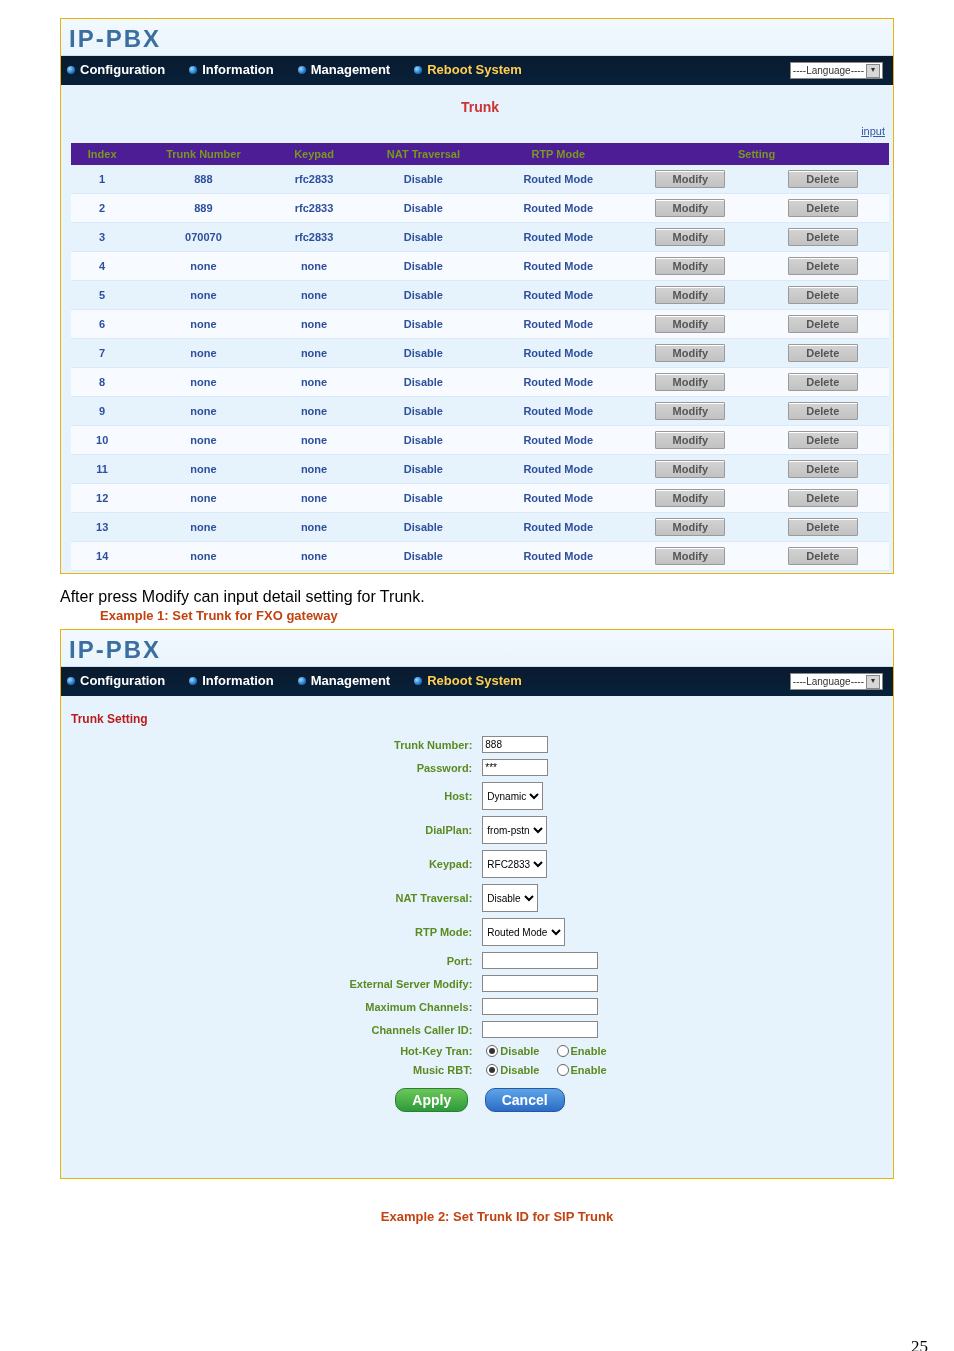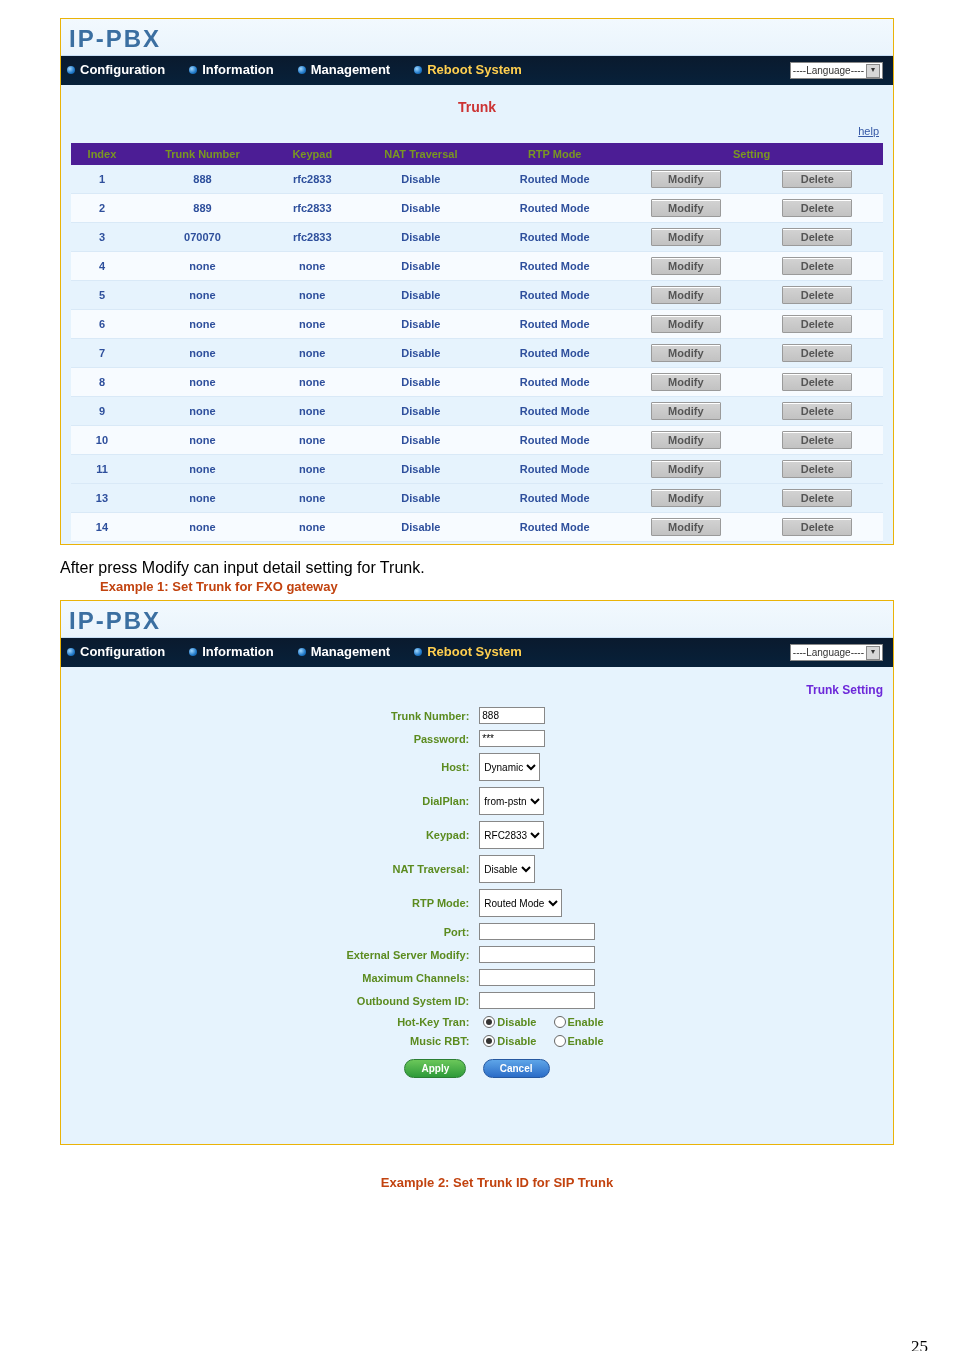--- a/index.html
+++ b/index.html
@@ -7,46 +7,46 @@
   .screenshot { margin:18px 60px 0 60px; border:1px solid #eab308; background:#fff; box-shadow:0 0 0 1px #ddd inset; }
   .header-logo { background:linear-gradient(#f2f9fe,#eaf4fc); border-bottom:1px solid #c9dff4; padding:6px 0 2px 8px; }
   .logo-txt { font-family:"Arial Black",Arial,sans-serif; font-weight:900; font-size:24px; color:#3b6fa1; letter-spacing:2px; }
   .nav-bar { background:linear-gradient(#0a1a2e,#07213a); color:#fff; font-size:13px; padding:6px 10px 6px 6px; display:flex; align-items:flex-start; }
   .nav-bullet { width:8px; height:8px; border-radius:50%; background:radial-gradient(circle at 35% 35%,#9fd7ff,#1f78c8 60%,#0d4d86); display:inline-block; margin-right:5px; vertical-align:middle; }
   .nav-item { margin-right:24px; display:inline-flex; align-items:center; font-weight:bold; color:#fff; cursor:pointer; }
   .nav-item.reboot { color:#ffcf4f; }
   .nav-spacer { flex:1; }
   .lang-dd { display:inline-flex; align-items:center; background:#fff; color:#333; font-size:10px; padding:0 2px; height:15px; border:1px solid #888; }
   .dd-btn { width:12px; height:12px; background:#d7d7d7; border:1px solid #888; margin-left:2px; text-align:center; font-size:8px; line-height:10px; }
-  .content-pane { background:#e6f3fd; padding:10px 10px 2px 10px; min-height:380px; }
+  .content-pane { background:#e6f3fd; padding:10px 4px 2px 10px; min-height:380px; }
   .content-pane.short {  }
   .page-title { color:#c33; font-weight:bold; font-size:14px; text-align:center; margin:4px 0 6px 0; font-family:"Trebuchet MS",Arial,sans-serif; }
   .help-link { text-align:right; padding:0 4px 4px 0; }
   .help-link a { color:#3558a6; font-size:11px; text-decoration:underline; cursor:pointer; }
   table.trunk-tbl { width:100%; border-collapse:collapse; font-size:11px; font-family:Verdana,Arial,sans-serif; margin:0 auto; }
   table.trunk-tbl th { background:#4c1d95; color:#7a9722; font-weight:bold; padding:5px 4px; font-size:11px; }
   table.trunk-tbl th.setting { color:#7a9722; }
   table.trunk-tbl td { padding:5px 4px; text-align:center; color:#2e4f9c; font-weight:bold; border-bottom:1px solid #d9e9f7; }
   table.trunk-tbl tr.alt td { background:#f7fbff; }
   table.trunk-tbl td.idx { color:#2e4f9c; }
   .act-btn { display:inline-block; background:linear-gradient(#d3d3d3,#c2c2c2); border:1px solid #9a9a9a; border-radius:1px; color:#555; font-weight:bold; font-size:11px; padding:2px 12px; min-width:44px; box-shadow:0 1px 0 #fff inset; cursor:pointer; }
   .body-caption { margin:14px 60px 0 60px; font-size:16px; color:#000; }
   .example-line { margin:2px 60px 0 100px; color:#c2430f; font-weight:bold; font-size:13px; font-family:"Trebuchet MS",Arial,sans-serif; }
   .example-line2 { margin:30px 60px 0 100px; color:#c2430f; font-weight:bold; font-size:13px; font-family:"Trebuchet MS",Arial,sans-serif;text-align:center; }
   
-  .ts-title { color:#6d28d9; font-weight:bold; font-size:12px; text-align:right; margin:6px 0 6px 0; font-family:Verdana,Arial,sans-serif; }
+  .ts-title { color:#b91c1c; font-weight:bold; font-size:12px; text-align:left; margin:6px 0 6px 0; font-family:Verdana,Arial,sans-serif; }
   .form-tbl { margin:0 auto; font-family:Verdana,Arial,sans-serif; font-size:11px; }
   .form-tbl td.lbl { color:#5b8b1f; font-weight:bold; text-align:right; padding:2px 4px 2px 10px; white-space:nowrap; }
   .form-tbl td.val { text-align:left; padding:2px 4px; }
   .txt-in { font-size:10px; padding:1px 2px; border:1px solid #888; background:#fff; height:13px; }
   .sel-in { font-size:10px; border:1px solid #888; background:#fff; height:28px; }
   .radio { display:inline-block; width:10px; height:10px; border:1px solid #666; border-radius:50%; background:#fff; vertical-align:middle; margin:0 2px 0 4px; position:relative; }
   .radio.checked:after { content:""; position:absolute; inset:2px; background:#333; border-radius:50%; }
   .rlabel { color:#5b8b1f; font-weight:bold; font-size:11px; margin-right:10px; vertical-align:middle; }
-  .pill-btn { display:inline-block; border-radius:10px; font-weight:bold; font-size:10px; color:#fff; padding:3px 16px; margin:8px 6px 4px 6px; border:1px solid #888; cursor:pointer; }
+  .pill-btn { display:inline-block; border-radius:10px; font-weight:bold; font-size:14px; color:#fff; padding:3px 16px; margin:8px 6px 4px 6px; border:1px solid #888; cursor:pointer; }
   .pill-apply { background:linear-gradient(#6bc75a,#2e9a3a); border-color:#2a7e33; }
   .pill-cancel { background:linear-gradient(#5ea5e8,#2b6cc7); border-color:#2558a1; }
   .btn-row { text-align:center; }
   .pagenum { position:absolute; right:26px; bottom:12px; font-size:17px; font-family:"Times New Roman",serif; }
 </style>
 </head>
 <body>
 
 <div class="page">
 
@@ -72,21 +72,21 @@
           <span>Reboot System</span>
         </span>
       <span class="nav-spacer"></span>
       <span class="lang-dd">
           <span>----Language----</span>
           <span class="dd-btn">▾</span>
         </span>
     </div>
     <div class="content-pane">
       <div class="page-title">Trunk</div>
-      <div class="help-link"><a>help</a></div>
+      <div class="help-link"><a>input</a></div>
       <table class="trunk-tbl">
         <thead>
           <tr>
             <th>Index</th>
             <th>Trunk Number</th>
             <th>Keypad</th>
             <th>NAT Traversal</th>
             <th>RTP Mode</th>
             <th class="setting" colspan="2">Setting</th>
           </tr>
@@ -184,20 +184,29 @@
             </tr>
             <tr>
               <td class="idx">11</td>
               <td>none</td>
               <td>none</td>
               <td>Disable</td>
               <td>Routed Mode</td>
               <td><span class="act-btn">Modify</span></td>
               <td><span class="act-btn">Delete</span></td>
             </tr>
+            <tr class="alt">
+              <td class="idx">12</td>
+              <td>none</td>
+              <td>none</td>
+              <td>Disable</td>
+              <td>Routed Mode</td>
+              <td><span class="act-btn">Modify</span></td>
+              <td><span class="act-btn">Delete</span></td>
+            </tr>
             <tr>
               <td class="idx">13</td>
               <td>none</td>
               <td>none</td>
               <td>Disable</td>
               <td>Routed Mode</td>
               <td><span class="act-btn">Modify</span></td>
               <td><span class="act-btn">Delete</span></td>
             </tr>
             <tr class="alt">
@@ -282,21 +291,21 @@
             </tr>
         <tr>
               <td class="lbl">External Server Modify:</td>
             <td class="val"><input class="txt-in" style="width: 110px;" value=""></td>
             </tr>
         <tr>
               <td class="lbl">Maximum Channels:</td>
             <td class="val"><input class="txt-in" style="width: 110px;" value=""></td>
             </tr>
         <tr>
-              <td class="lbl">Outbound System ID:</td>
+              <td class="lbl">Channels Caller ID:</td>
             <td class="val"><input class="txt-in" style="width: 110px;" value=""></td>
             </tr>
         <tr>
               <td class="lbl">Hot-Key Tran:</td>
             <td class="val">
               <span class="radio checked"></span><span class="rlabel">Disable</span>
               <span class="radio"></span><span class="rlabel">Enable</span>
             </td>
             </tr>
         <tr>

